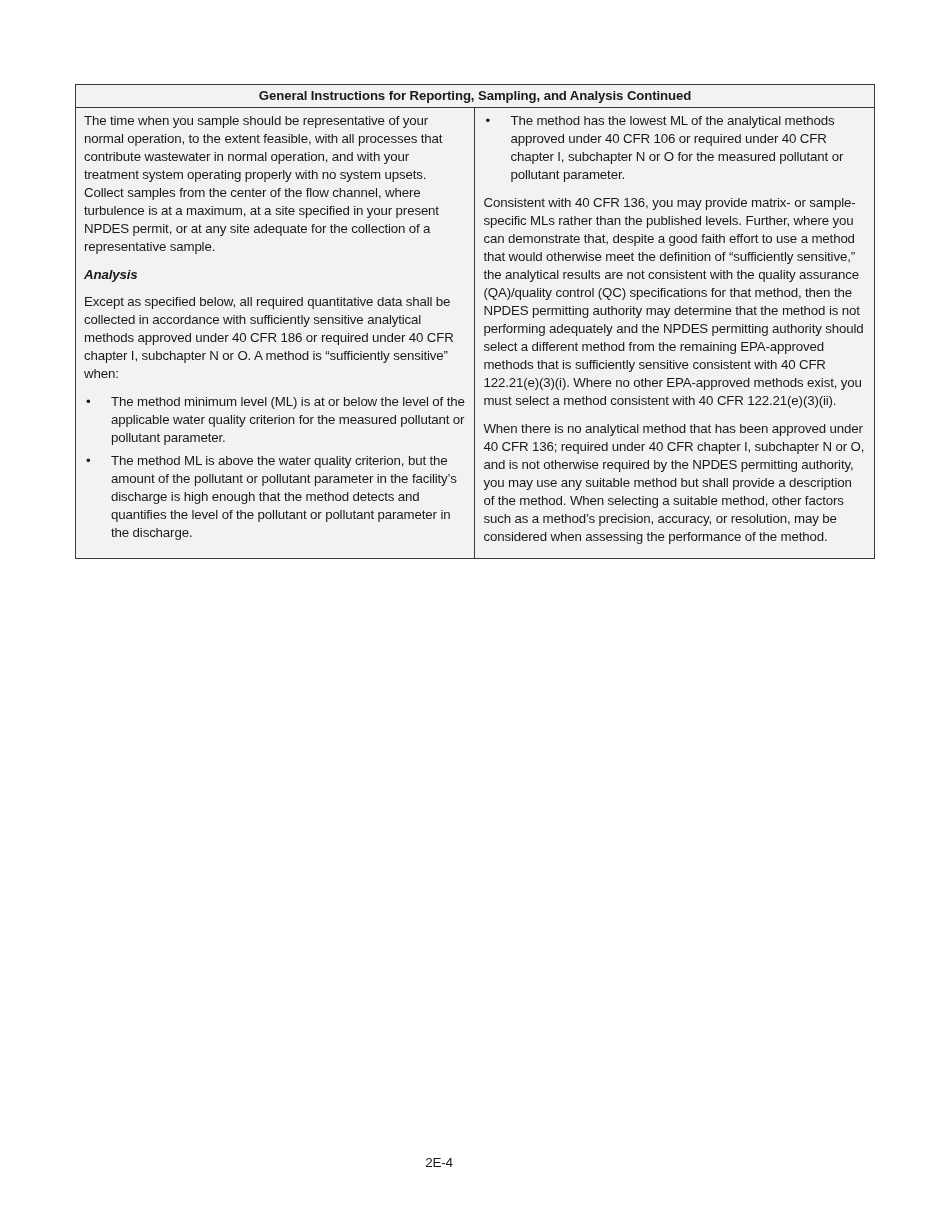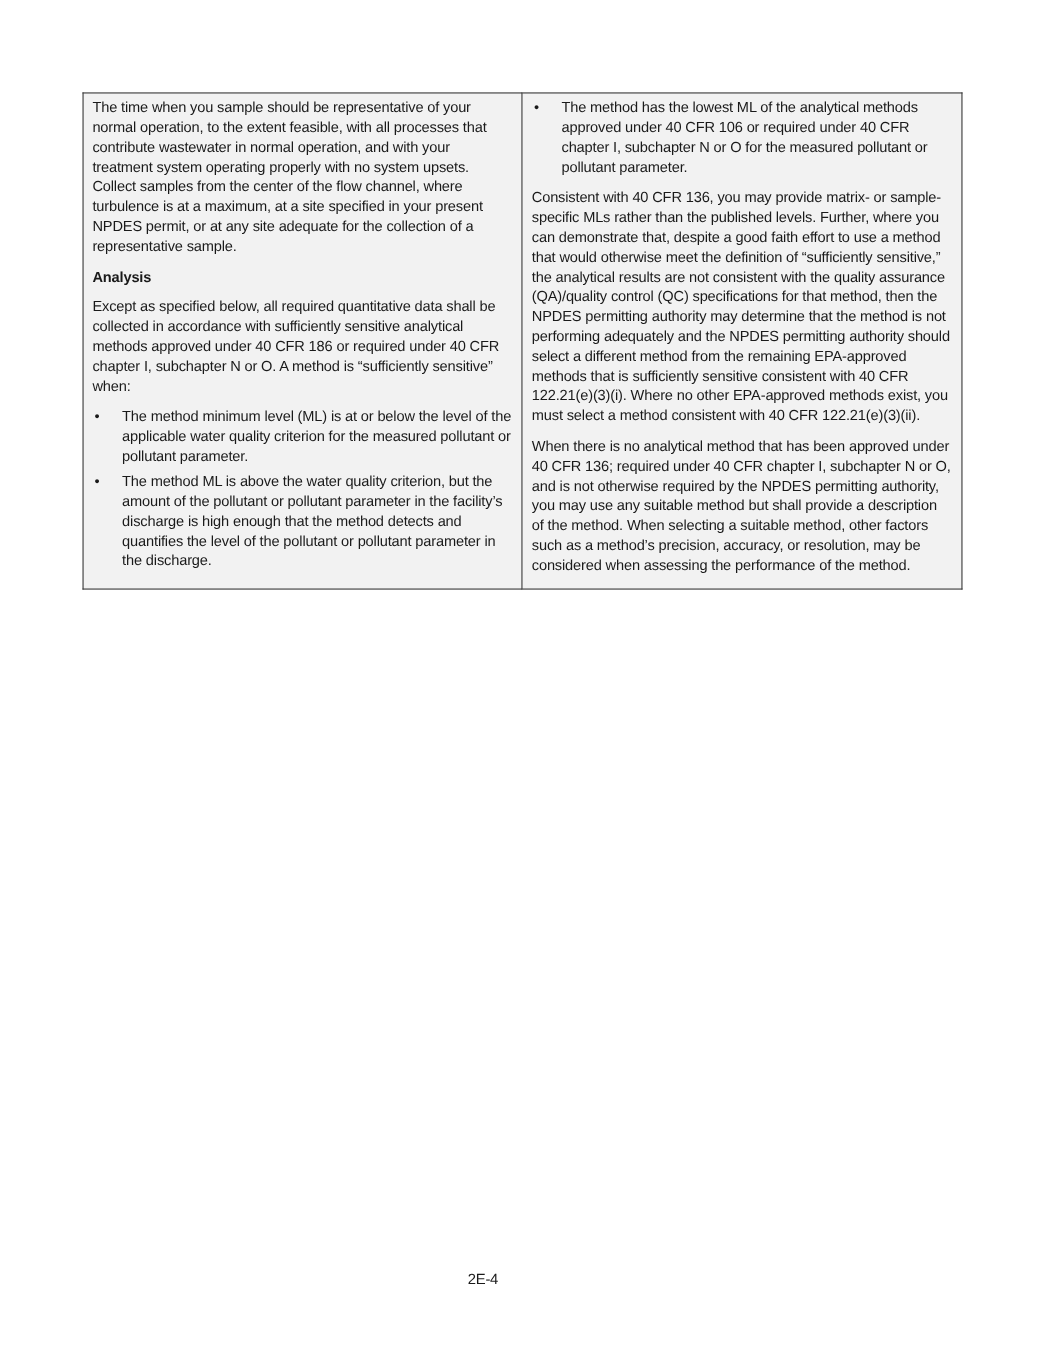--- a/index.html
+++ b/index.html
@@ -47,20 +47,21 @@
   .col.left { width: 399px; }
   .col.right { width: 399px; }
   p.para {
     margin: 0 0 10px 0;
   }
   h3.subhead {
     margin: 0 0 9px 0;
     font-size: 13.3px;
     font-weight: bold;
     line-height: 18px;
+    font-style: italic;
   }
   ul.bullets {
     list-style: none;
     margin: 0 0 10px 0;
     padding: 0;
   }
   ul.bullets li {
     position: relative;
     padding-left: 27px;
     margin-bottom: 5px;
@@ -78,20 +79,23 @@
     text-align: center;
     font-size: 13.5px;
     letter-spacing: -0.2px;
   }
 </style>
 </head>
 <body>
 
 <table class="doc-table">
   <tbody>
+      <tr>
+    <th colspan="2" class="table-header">General Instructions for Reporting, Sampling, and Analysis Continued</th>
+  </tr>
   <tr>
     <td class="col left">
       <p class="para">The time when you sample should be representative of your normal operation, to the extent feasible, with all processes that contribute wastewater in normal operation, and with your treatment system operating properly with no system upsets. Collect samples from the center of the flow channel, where turbulence is at a maximum, at a site specified in your present NPDES permit, or at any site adequate for the collection of a representative sample.</p>
       <h3 class="subhead">Analysis</h3>
       <p class="para">Except as specified below, all required quantitative data shall be collected in accordance with sufficiently sensitive analytical methods approved under 40 CFR 186 or required under 40 CFR chapter I, subchapter N or O. A method is “sufficiently sensitive” when:</p>
       <ul class="bullets">
         <li>
           <span class="bullet-dot">•</span>
           <span>The method minimum level (ML) is at or below the level of the applicable water quality criterion for the measured pollutant or pollutant parameter.</span>
         </li>

